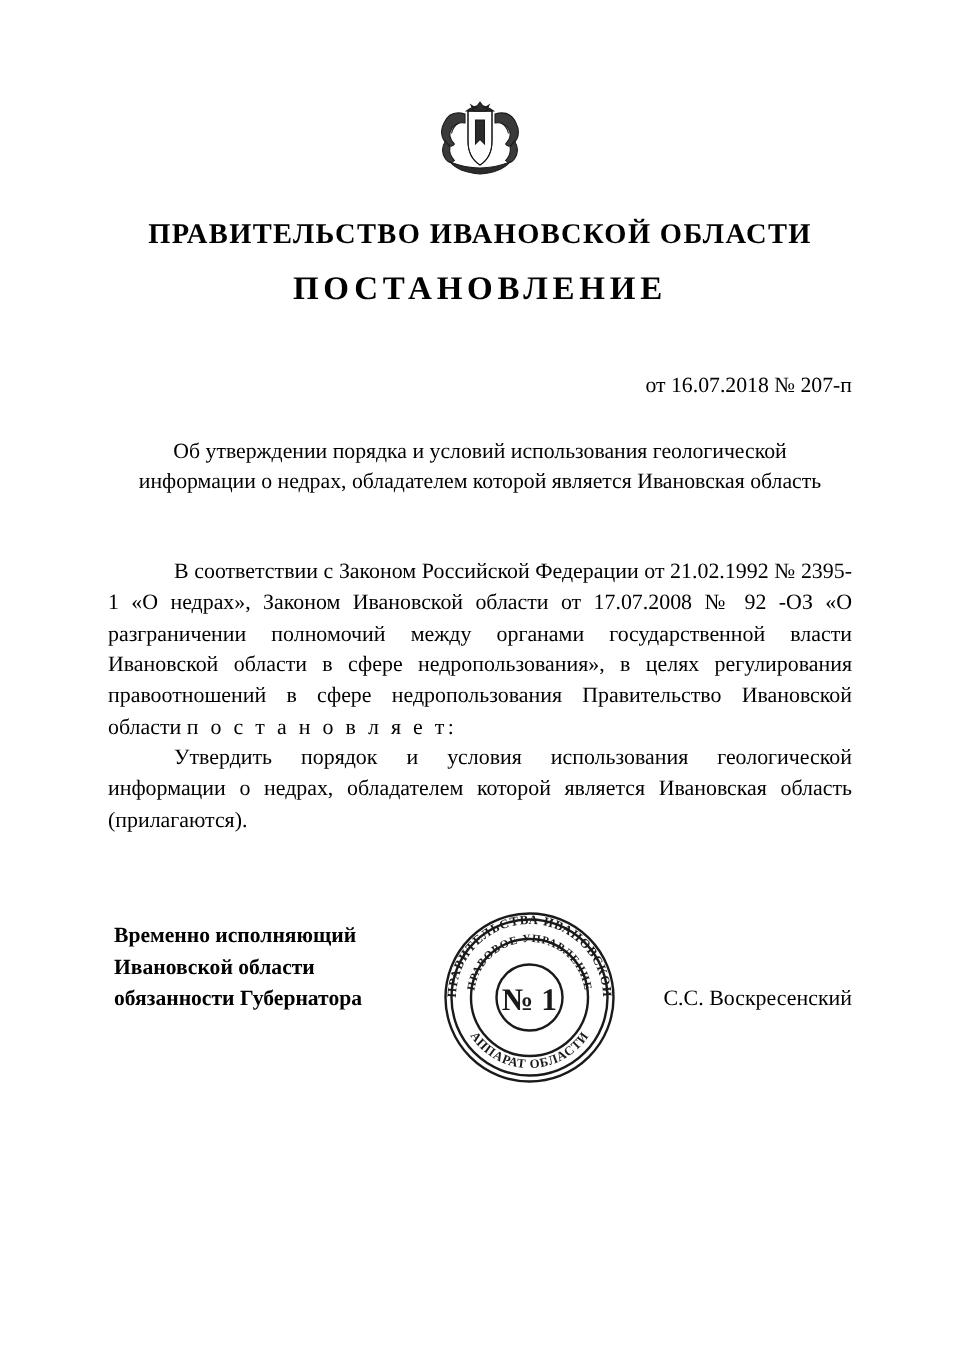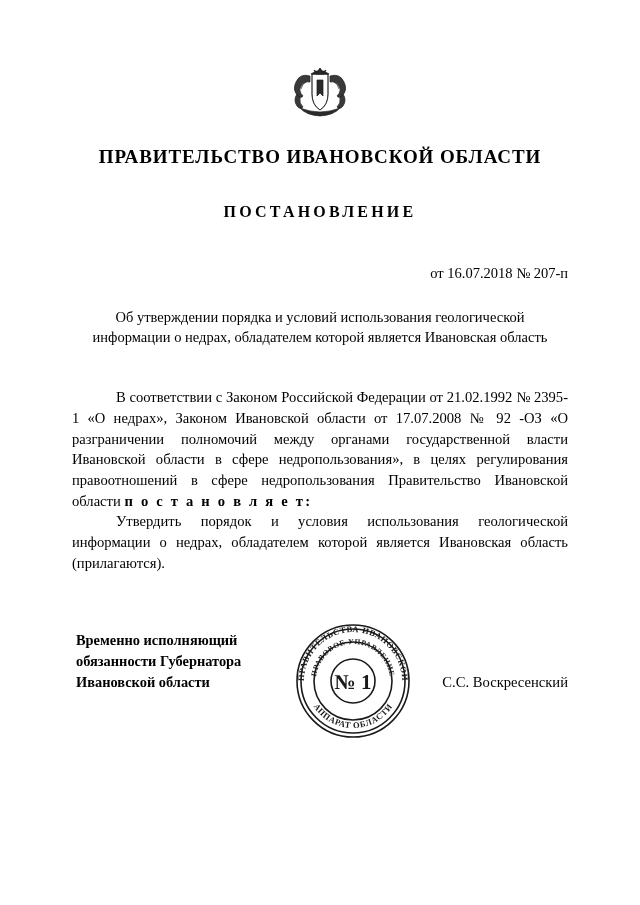--- a/index.html
+++ b/index.html
@@ -39,23 +39,23 @@
 
   
   .gov-title {
     margin-top: 26px;
     text-align: center;
     font-size: 19px;
     font-weight: bold;
     letter-spacing: 0.9px;
   }
   .doc-type {
-    margin-top: 35px;
-    text-align: center;
-    font-size: 16px;
+    margin-top: 11px;
+    text-align: center;
+    font-size: 22px;
     font-weight: bold;
     letter-spacing: 3.2px;
   }
   .date-line {
     margin-top: 44px;
     text-align: right;
     font-size: 14.5px;
   }
   .city-line {
     margin-top: 3px;
@@ -78,21 +78,21 @@
     line-height: 1.42;
     text-align: justify;
     text-justify: inter-word;
   }
   .body-text p {
     margin: 0;
     text-indent: 44px;
   }
   .spaced {
     letter-spacing: 2.2px;
-    font-weight: bold;
+    font-weight: normal;
     margin-top: 12px;
   }
 
   
   .signature-block {
     margin-top: 56px;
     position: relative;
     height: 110px;
   }
   .signer-role {
@@ -163,22 +163,22 @@
   <div class="subject">Об утверждении порядка и условий использования геологической информации о недрах, обладателем которой является Ивановская область</div>
 
   <div class="body-text">
     <p><span>В соответствии с Законом Российской Федерации от 21.02.1992 № 2395-1  «О  недрах»,  Законом  Ивановской  области  от  17.07.2008 № 92 -ОЗ «О разграничении полномочий между органами государственной власти Ивановской области в сфере недропользования», в целях регулирования правоотношений в сфере недропользования Правительство Ивановской области </span><span class="spaced">п о с т а н о в л я е т:</span></p>
     <p><span>Утвердить порядок и условия использования геологической информации о недрах, обладателем которой является Ивановская область (прилагаются).</span></p>
   </div>
 
   <div class="signature-block">
     <div class="signer-role">
       <div>Временно исполняющий</div>
+      <div>Ивановской области</div>
       <div>обязанности Губернатора</div>
-      <div>Ивановской области</div>
     </div>
 
     <div class="stamp">
       <svg viewBox="0 0 126 126" width="126" height="126" aria-hidden="true">
         <defs>
           <path id="arcOuterTop" d="M 14,63 A 49,49 0 0 1 112,63"></path>
           <path id="arcOuterBottom" d="M 16,63 A 47,47 0 0 0 110,63"></path>
           <path id="arcInnerTop" d="M 26,63 A 37,37 0 0 1 100,63"></path>
         </defs>
         <g fill="none" stroke="#1a1a1a" stroke-width="1.6">

